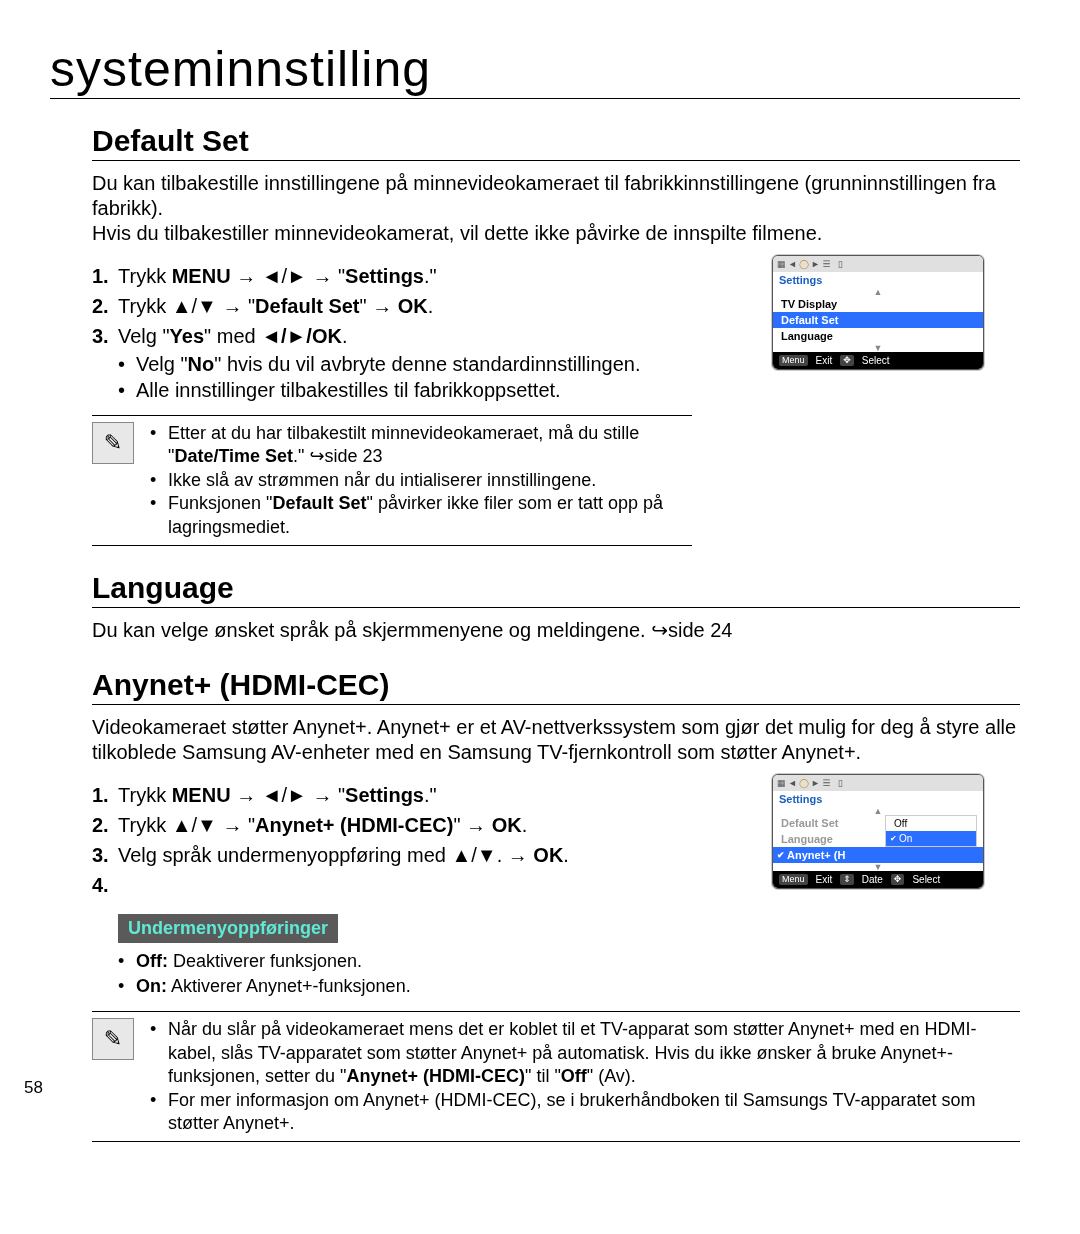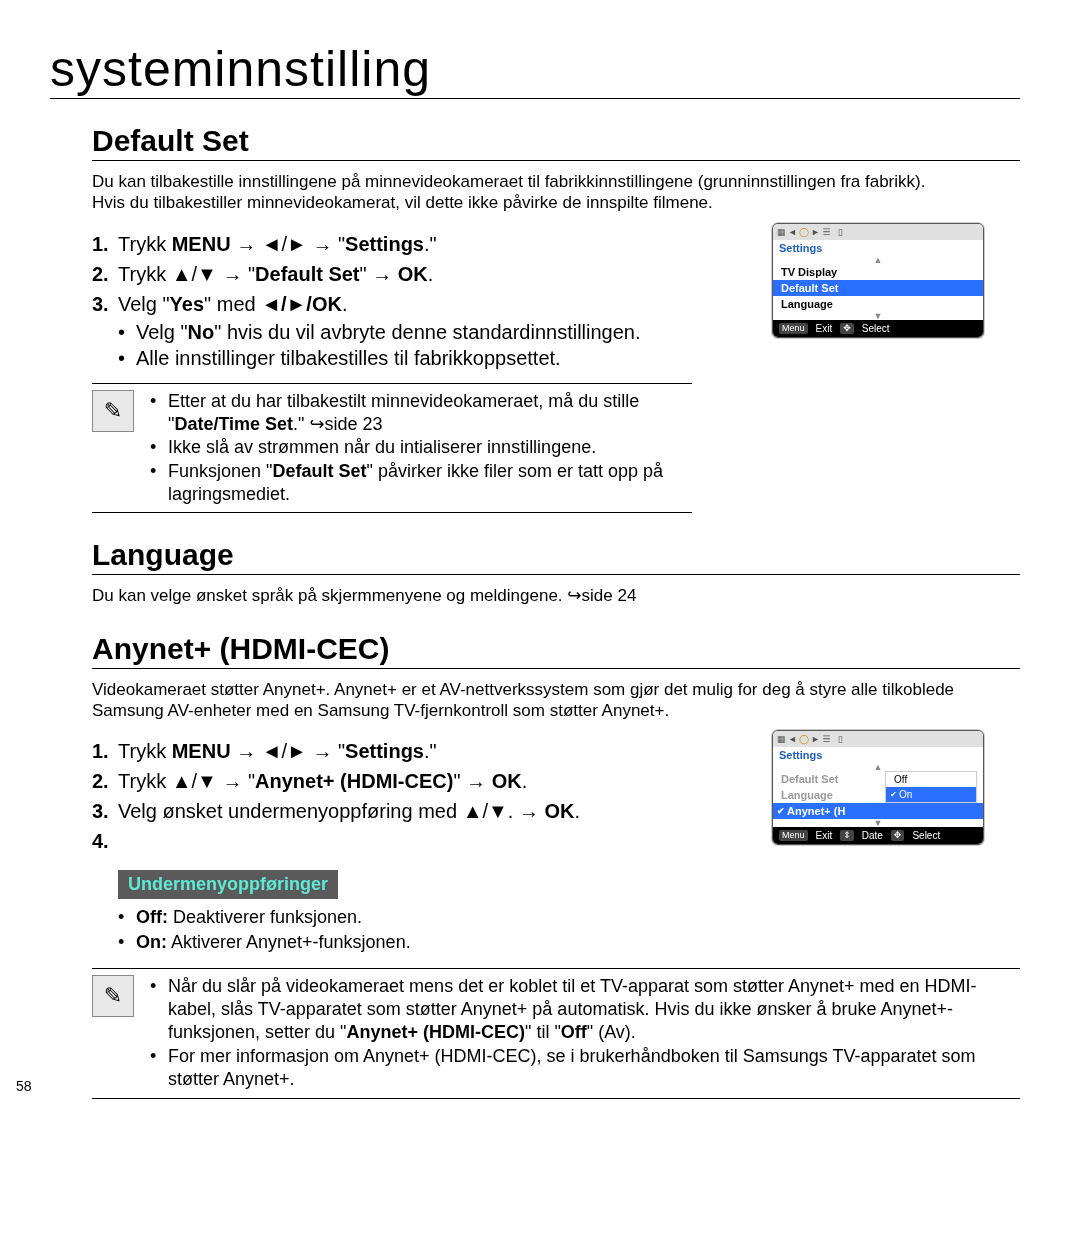--- a/index.html
+++ b/index.html
@@ -21,21 +21,21 @@
     font-size: 30px;
     font-weight: bold;
     border-bottom: 1px solid #000;
     margin-top: 25px;
     margin-bottom: 10px;
     padding-bottom: 2px;
     margin-left: 42px;
   }
   .body-text {
     margin-left: 42px;
-    font-size: 17px;
+    font-size: 20px;
     line-height: 1.25;
     margin-bottom: 15px;
   }
   .ol-list {
     margin-left: 42px;
     font-size: 20px;
     line-height: 1.5;
     width: 560px;
   }
   .ol-list .row {
@@ -107,23 +107,23 @@
   }
   .submenu-list .bullet {
     display: flex;
   }
   .submenu-list .bullet .dot {
     width: 18px;
     flex-shrink: 0;
   }
   .page-number {
     position: absolute;
-    left: 16px;
+    left: 24px;
     top: 1078px;
-    font-size: 14px;
+    font-size: 17px;
   }
   .screenshot {
     position: absolute;
     width: 210px;
     background: #fff;
     border: 1px solid #555;
     border-radius: 6px;
     font-size: 11px;
     font-family: Arial, sans-serif;
     box-shadow: 0 0 0 1px rgba(0,0,0,0.2);
@@ -292,21 +292,21 @@
       </div>
     <div class="row">
         <div class="num">2.</div>
         <div>
       <span>Trykk ▲/▼ → "</span><b>Anynet+ (HDMI-CEC)</b><span>" → </span><b>OK</b><span>.</span>
     </div>
       </div>
     <div class="row">
         <div class="num">3.</div>
         <div>
-      <span>Velg ønsket undermenyoppføring med ▲/▼. → </span><b>OK</b><span>.</span>
+      <span>Velg språk undermenyoppføring med ▲/▼. → </span><b>OK</b><span>.</span>
     </div>
       </div>
     <div class="row">
         <div class="num">4.</div>
       </div>
   </div>
 
   <div class="screenshot" style="top:-6px; right:36px;">
     <div class="topbar">▦ ◄ <span style="color:#c80">◯</span> ► ☰ &nbsp;&nbsp;▯</div>
     <div class="title">Settings</div>

